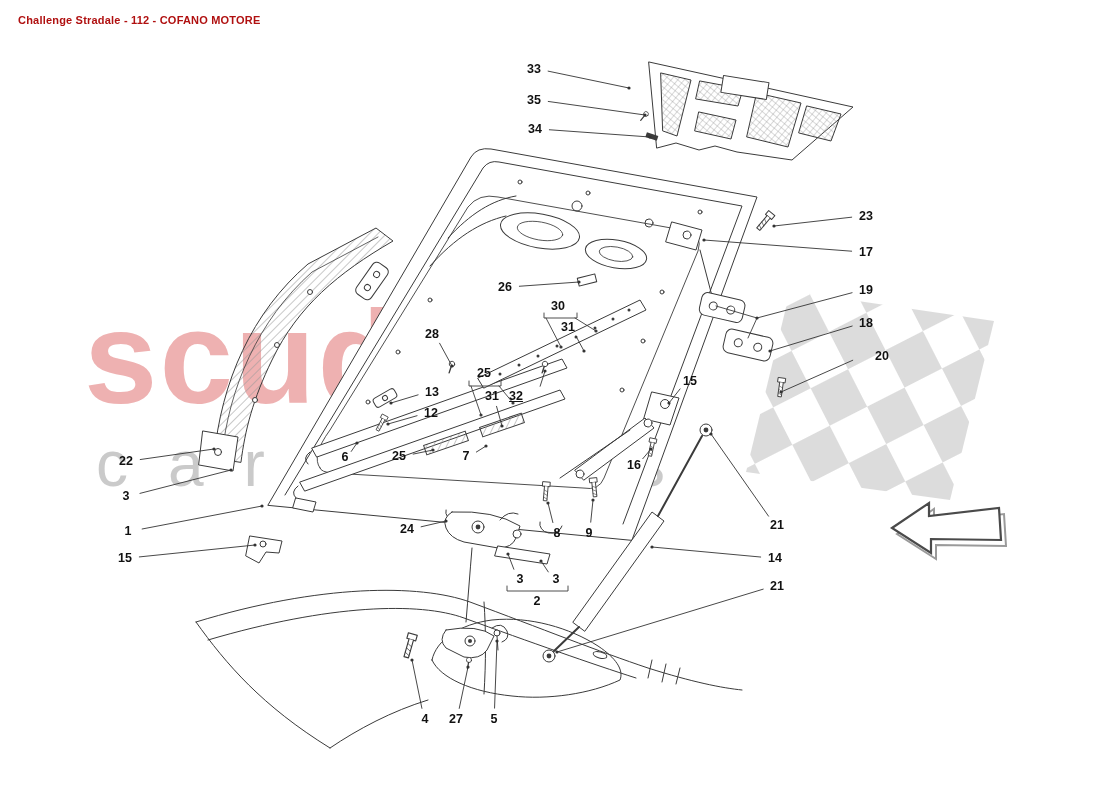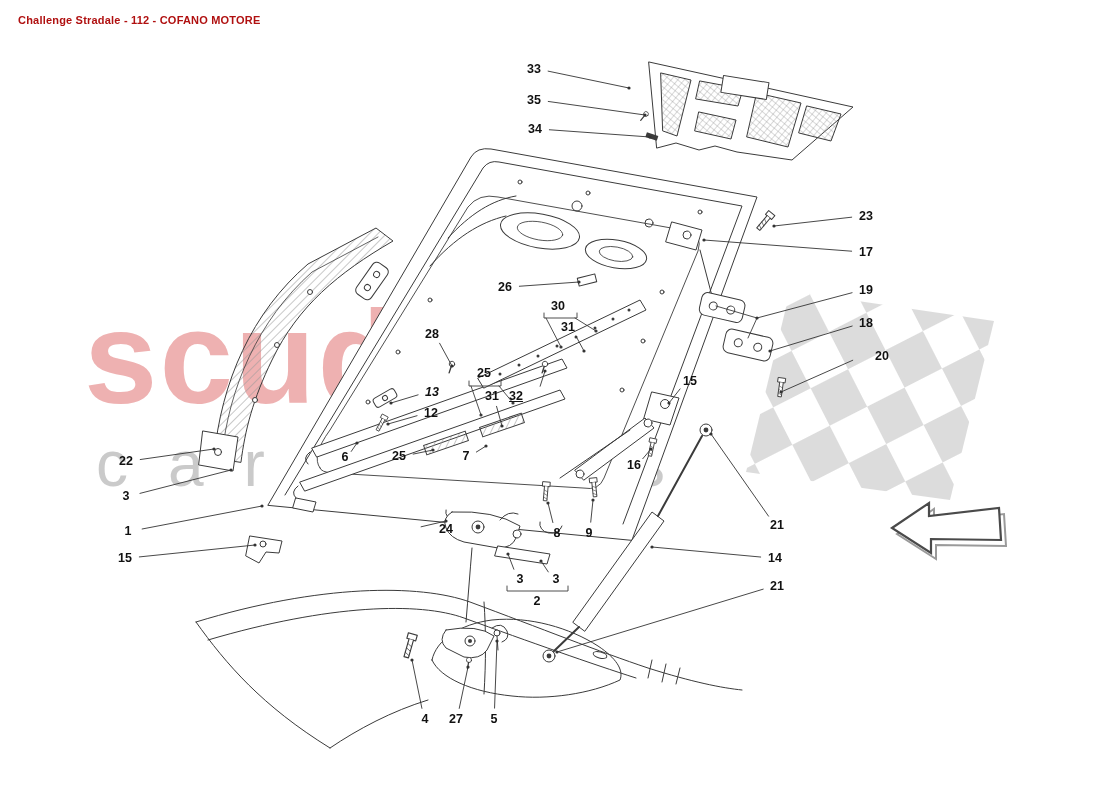--- a/index.html
+++ b/index.html
@@ -313,31 +313,31 @@
       <div class="callout" style="left: 866px; top: 290px;">19</div>
       <div class="callout" style="left: 866px; top: 323px;">18</div>
       <div class="callout" style="left: 866px; top: 356px; margin-left: 16px;">20</div>
       <div class="callout" style="left: 505px; top: 287px;">26</div>
       <div class="callout" style="left: 558px; top: 306px;">30</div>
       <div class="callout" style="left: 568px; top: 327px;">31</div>
       <div class="callout" style="left: 432px; top: 334px;">28</div>
       <div class="callout" style="left: 484px; top: 373px;">25</div>
       <div class="callout" style="left: 492px; top: 396px;">31</div>
       <div class="callout" style="left: 516px; top: 396px; text-decoration: underline;">32</div>
-      <div class="callout" style="left: 432px; top: 392px; font-style: italic;">13</div>
+      <div class="callout" style="left: 432px; top: 392px;">13</div>
       <div class="callout" style="left: 431px; top: 413px;">12</div>
       <div class="callout" style="left: 690px; top: 381px;">15</div>
       <div class="callout" style="left: 345px; top: 457px;">6</div>
       <div class="callout" style="left: 399px; top: 456px;">25</div>
       <div class="callout" style="left: 466px; top: 456px;">7</div>
       <div class="callout" style="left: 634px; top: 465px;">16</div>
       <div class="callout" style="left: 126px; top: 461px;">22</div>
       <div class="callout" style="left: 126px; top: 496px;">3</div>
       <div class="callout" style="left: 128px; top: 531px;">1</div>
-      <div class="callout" style="left: 407px; top: 529px; margin-left: 39px;">24</div>
+      <div class="callout" style="left: 407px; top: 529px;">24</div>
       <div class="callout" style="left: 557px; top: 533px;">8</div>
       <div class="callout" style="left: 589px; top: 533px;">9</div>
       <div class="callout" style="left: 777px; top: 525px;">21</div>
       <div class="callout" style="left: 125px; top: 558px;">15</div>
       <div class="callout" style="left: 775px; top: 558px;">14</div>
       <div class="callout" style="left: 520px; top: 579px;">3</div>
       <div class="callout" style="left: 556px; top: 579px;">3</div>
       <div class="callout" style="left: 537px; top: 601px;">2</div>
       <div class="callout" style="left: 777px; top: 586px;">21</div>
       <div class="callout" style="left: 425px; top: 719px;">4</div>

